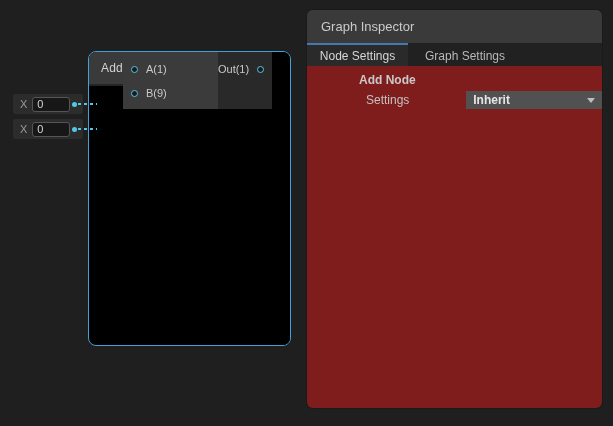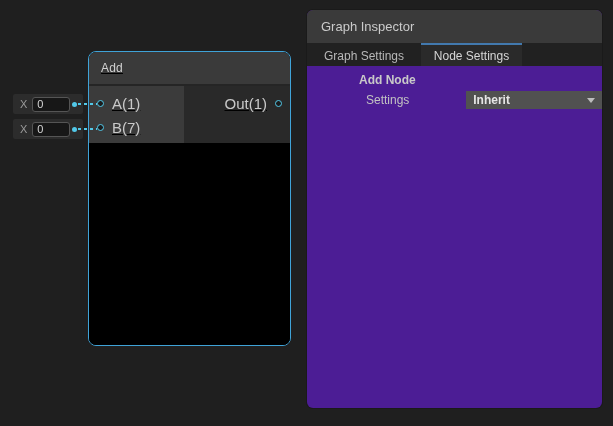--- a/index.html
+++ b/index.html
@@ -17,22 +17,21 @@
   
   .node {
     position: absolute;
     left: 88px; top: 51px;
     width: 203px; height: 295px;
     border: 1.5px solid #3fa3d8;
     border-radius: 8px;
     overflow: hidden;
     background: #000;
     display: flex;
-    flex-direction: column;
-    text-decoration: underline;
+    flex-direction: row;
   }
   .node-header {
     height: 34px;
     background: #3a3a3a;
     display: flex;
     align-items: center;
     padding-left: 12px;
     border-bottom: 2px solid #252525;
     flex: 0 0 auto;
   }
@@ -64,21 +63,21 @@
     padding-left: 0;
     padding-right: 8px;
   }
   .port-dot {
     width: 7px; height: 7px;
     border-radius: 50%;
     border: 1.5px solid #52c8e8;
     background: #1b1b1b;
     flex: 0 0 auto;
   }
-  .port-label { font-size: 15px; color: #c9c9c9; }
+  .port-label { font-size: 11px; color: #c9c9c9; }
   .node-preview { flex: 1; background: #000; }
 
   
   .port-field {
     position: absolute;
     left: 13px;
     width: 70px; height: 20px;
     background: #2c2c2c;
     border-radius: 2px;
     display: flex;
@@ -109,21 +108,21 @@
     position: absolute;
     height: 2px;
     background: repeating-linear-gradient(90deg, #52c8e8 0 3px, transparent 3px 6px);
   }
 
   
   .inspector {
     position: absolute;
     left: 307px; top: 10px;
     width: 295px; height: 398px;
-    background: #4c1d95;
+    background: #7f1d1d;
     border-radius: 6px;
     overflow: hidden;
     box-shadow: 0 0 0 1px #1a1a1a;
     display: flex;
     flex-direction: column;
   }
   .insp-title {
     height: 33px;
     background: #3a3a3a;
     flex: 0 0 auto;
@@ -201,21 +200,21 @@
       <span class="node-title">Add</span>
     </div>
     <div class="node-ports">
       <div class="ports-left">
         <div class="port-row">
           <span class="port-dot"></span>
           <span class="port-label">A(1)</span>
         </div>
         <div class="port-row">
           <span class="port-dot"></span>
-          <span class="port-label">B(7)</span>
+          <span class="port-label">B(9)</span>
         </div>
       </div>
       <div class="ports-right">
         <div class="port-row out">
           <span class="port-label">Out(1)</span>
           <span class="port-dot"></span>
         </div>
       </div>
     </div>
     <div class="node-preview"></div>
@@ -233,22 +232,22 @@
     <input class="pf-input" value="0" style="">
     <span class="pf-dot"></span>
   </div>
   <div class="wire" style="left:78px; top:128px; width:19px"></div>
 
   <div class="inspector">
     <div class="insp-title">
       <span>Graph Inspector</span>
     </div>
     <div class="tab-row">
+      <div class="tab active">Node Settings</div>
       <div class="tab inactive">Graph Settings</div>
-      <div class="tab active">Node Settings</div>
     </div>
     <div class="insp-body">
       <div class="section-title">Add Node</div>
       <div class="field-row">
         <span class="field-label">Settings</span>
         <div class="dropdown">
           <span class="dd-value">Inherit</span>
           <span class="dd-arrow"></span>
         </div>
       </div>

